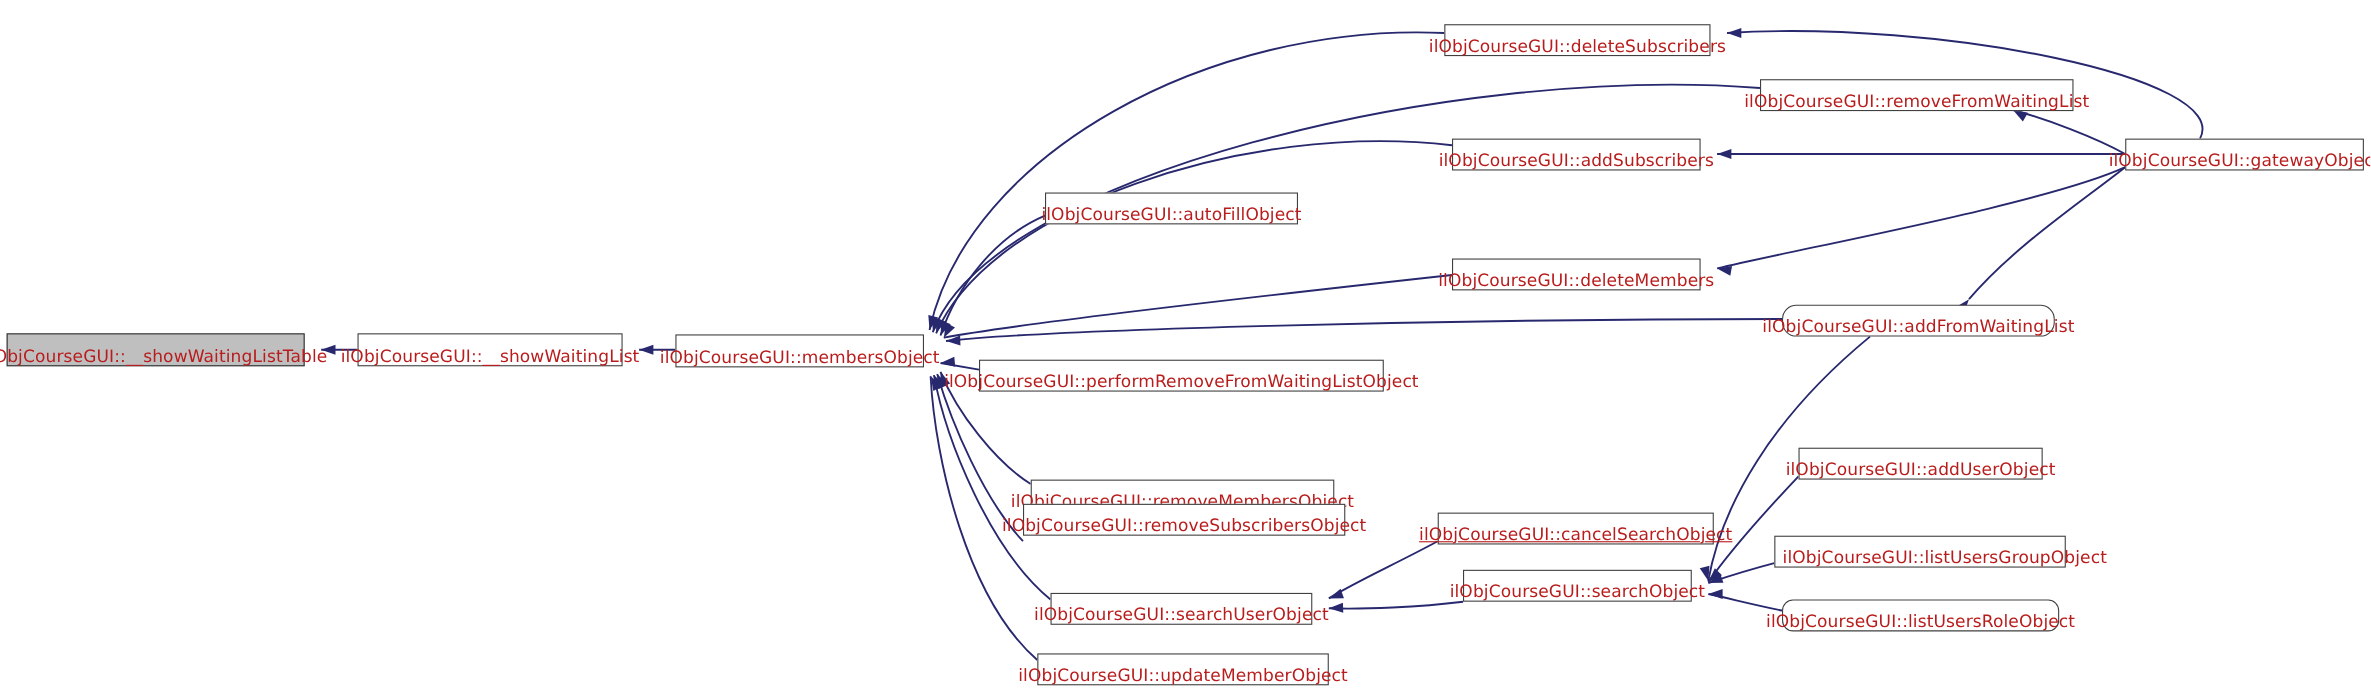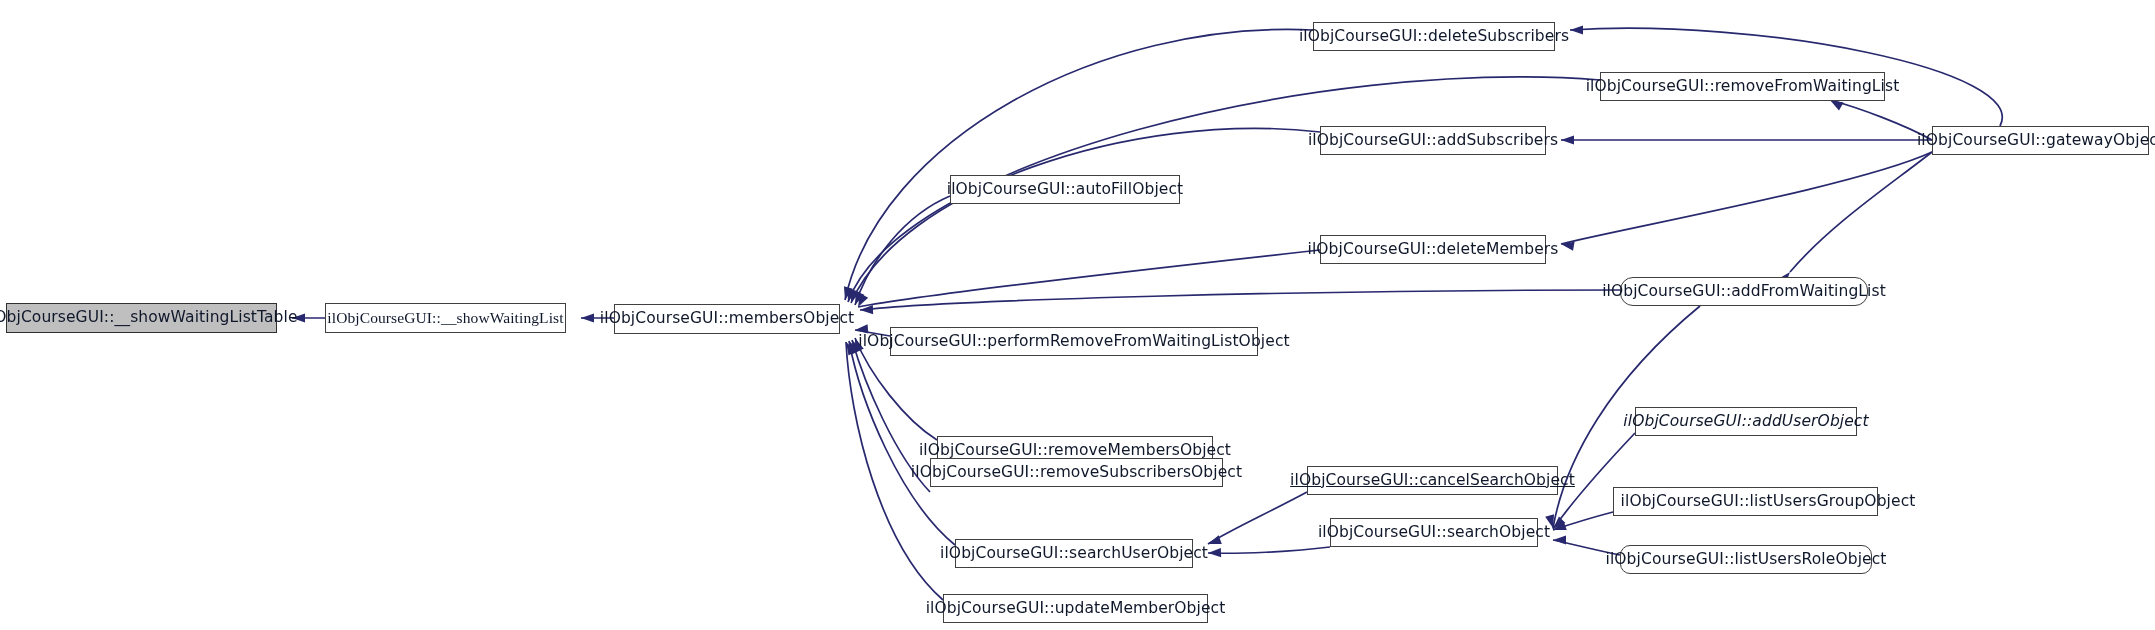--- a/index.html
+++ b/index.html
@@ -6,24 +6,24 @@
   html,body{margin:0;padding:0;background:#ffffff;}
   body{font-family:"DejaVu Sans","Liberation Sans",sans-serif;}
   #canvas{position:relative;width:2155px;height:630px;background:#ffffff;overflow:hidden;}
   #edges{position:absolute;left:0;top:0;width:2155px;height:630px;}
   .node{
     position:absolute;
     box-sizing:border-box;
     border:1.6px solid #404040;
     background:#ffffff;
     display:flex;
-    align-items:center;
+    align-items:flex-end;
     justify-content:center;
     font-size:15.5px;
-    color:#0f172a;
+    color:#b91c1c;
     line-height:1;
     white-space:nowrap;
     letter-spacing:0.1px;
   }
   .node.current{background:#bfbfbf;border-color:#303030;}
   .node-label{pointer-events:none;}
 </style>
 </head>
 <body>
 
@@ -75,21 +75,21 @@
       <polygon points="0,0 -13,-4.6 -13,4.6" fill="#28286e" transform="translate(1208,553) rotate(178)"></polygon>
       <polygon points="0,0 -13,-4.6 -13,4.6" fill="#28286e" transform="translate(1553,528) rotate(75)"></polygon>
       <polygon points="0,0 -13,-4.6 -13,4.6" fill="#28286e" transform="translate(1553,529) rotate(135)"></polygon>
       <polygon points="0,0 -13,-4.6 -13,4.6" fill="#28286e" transform="translate(1553,530) rotate(160)"></polygon>
       <polygon points="0,0 -13,-4.6 -13,4.6" fill="#28286e" transform="translate(1553,540) rotate(180)"></polygon>
     </svg>
   <div id="nodes-layer">
       <div class="node current" style="left: 6px; top: 303px; width: 271px; height: 30px;">
         <span class="node-label">ilObjCourseGUI::__showWaitingListTable</span>
       </div>
-      <div class="node" style="left: 325px; top: 303px; width: 241px; height: 30px; font-family: Liberation Serif, serif;">
+      <div class="node" style="left: 325px; top: 303px; width: 241px; height: 30px;">
         <span class="node-label">ilObjCourseGUI::__showWaitingList</span>
       </div>
       <div class="node" style="left: 614px; top: 304px; width: 226px; height: 30px;">
         <span class="node-label">ilObjCourseGUI::membersObject</span>
       </div>
       <div class="node" style="left: 1313px; top: 22px; width: 242px; height: 29px;">
         <span class="node-label">ilObjCourseGUI::deleteSubscribers</span>
       </div>
       <div class="node" style="left: 1600px; top: 72px; width: 285px; height: 29px;">
         <span class="node-label">ilObjCourseGUI::removeFromWaitingList</span>
@@ -105,21 +105,21 @@
       </div>
       <div class="node" style="left: 1320px; top: 235px; width: 226px; height: 29px;">
         <span class="node-label">ilObjCourseGUI::deleteMembers</span>
       </div>
       <div class="node" style="left: 1620px; top: 277px; width: 248px; height: 29px; border-radius: 13px;">
         <span class="node-label">ilObjCourseGUI::addFromWaitingList</span>
       </div>
       <div class="node" style="left: 890px; top: 327px; width: 368px; height: 29px;">
         <span class="node-label">ilObjCourseGUI::performRemoveFromWaitingListObject</span>
       </div>
-      <div class="node" style="left: 1635px; top: 407px; width: 222px; height: 29px; font-style: italic;">
+      <div class="node" style="left: 1635px; top: 407px; width: 222px; height: 29px;">
         <span class="node-label">ilObjCourseGUI::addUserObject</span>
       </div>
       <div class="node" style="left: 937px; top: 436px; width: 276px; height: 29px;">
         <span class="node-label">ilObjCourseGUI::removeMembersObject</span>
       </div>
       <div class="node" style="left: 1307px; top: 466px; width: 251px; height: 29px; text-decoration: underline;">
         <span class="node-label">ilObjCourseGUI::cancelSearchObject</span>
       </div>
       <div class="node" style="left: 1613px; top: 487px; width: 265px; height: 29px; padding-left: 45px;">
         <span class="node-label">ilObjCourseGUI::listUsersGroupObject</span>

